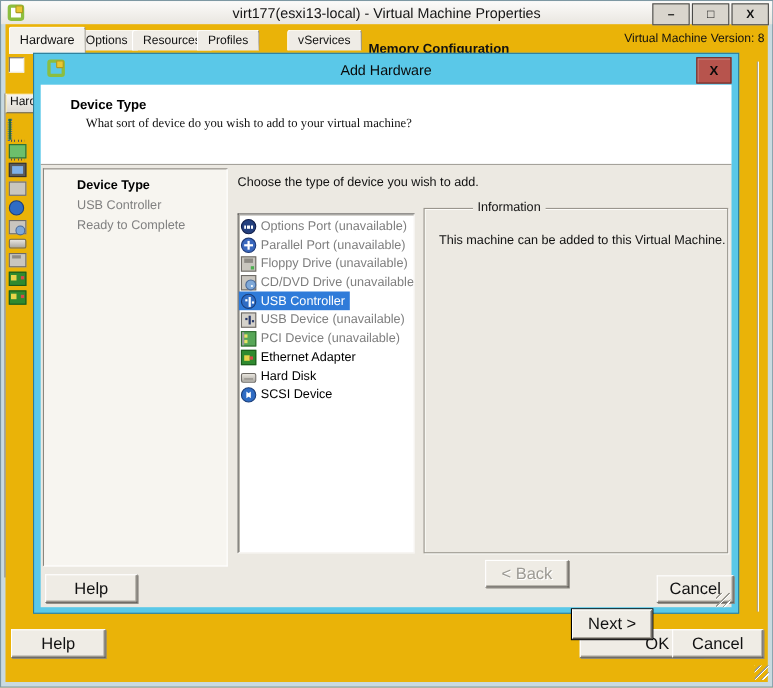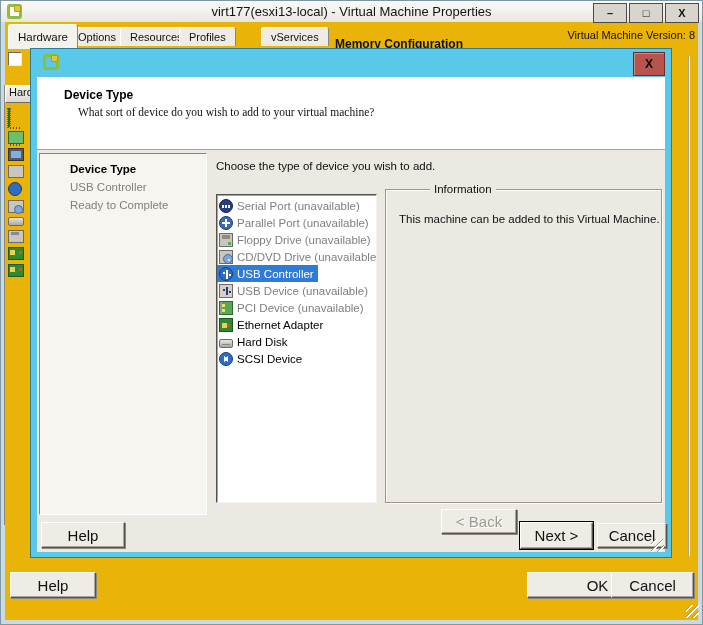--- a/index.html
+++ b/index.html
@@ -54,21 +54,21 @@
   .hw-flp::before{content:"";position:absolute;left:2px;top:1px;width:8px;height:3px;background:#8E8B85;}
   .hw-net{background:#2F8A2F;border:1px solid #1C5A1C;}
   .hw-net::before{content:"";position:absolute;left:1px;top:2px;width:5px;height:5px;background:#E8D44A;}
   .hw-net::after{content:"";position:absolute;right:1px;top:3px;width:3px;height:3px;background:#D84848;}
   .panel-edge{position:absolute;left:688px;top:56px;width:1px;height:500px;background:#A5A29A;
     box-shadow:1px 0 0 #FBF9F4;z-index:1;}
   
   .btn{position:absolute;background:#EFECE5;border:1px solid;border-color:#FFFFFF #55524C #55524C #FFFFFF;
     box-shadow:inset -1px -1px 0 #A9A59C, 1px 1px 0 #8A877F;
     font-size:15px;color:#111;display:flex;align-items:center;justify-content:center;cursor:default;}
-  .btn.default{box-shadow:inset -1px -1px 0 #A9A59C, 0 0 0 1px #000;}
+  .btn.default{box-shadow:inset -1px -1px 0 #A9A59C, 0 0 0 1px #000;margin-top:32px;}
   .btn.disabled{color:#9C9A94;text-shadow:1px 1px 0 #fff;}
   
   .mw-help{left:10px;top:572px;width:84px;height:24px;}
   .mw-ok{left:527px;top:572px;width:81px;height:24px;padding-left:29px;}
   .mw-cancel{left:611px;top:572px;width:81px;height:24px;}
   .grip{position:absolute;width:13px;height:13px;
     background:repeating-linear-gradient(135deg,transparent 0 3px,#9A978F 3px 4px,#FFF 4px 5px);}
   .mw-grip{left:686px;top:605px;}
   
   .wizard{position:absolute;left:30px;top:48px;width:642px;height:510px;z-index:5;
@@ -194,41 +194,42 @@
   <div class="panel-edge"></div>
 
   <div class="btn mw-help">Help</div>
   <div class="btn mw-ok">OK</div>
   <div class="btn mw-cancel">Cancel</div>
   <div class="grip mw-grip"></div>
 
   <div class="wizard">
     <div class="wz-titlebar">
       <span class="wz-logo"></span>
+      <span class="wz-title">Add Hardware</span>
       <span class="wz-close">X</span>
     </div>
 
     <div class="wz-header">
       <div class="wz-h-title">Device Type</div>
       <div class="wz-h-sub">What sort of device do you wish to add to your virtual machine?</div>
     </div>
 
     <div class="wz-body">
       <div class="wz-steps">
         <div class="step current">Device Type</div>
         <div class="step">USB Controller</div>
         <div class="step">Ready to Complete</div>
       </div>
 
       <div class="wz-prompt">Choose the type of device you wish to add.</div>
 
       <ul class="devlist">
         <li class="dev unavailable">
           <span class="ic ic-serial"></span>
-          <span>Serial Port (unavailable)</span>
+          <span>Options Port (unavailable)</span>
         </li>
         <li class="dev unavailable">
           <span class="ic ic-parallel"></span>
           <span>Parallel Port (unavailable)</span>
         </li>
         <li class="dev unavailable">
           <span class="ic ic-floppy"></span>
           <span>Floppy Drive (unavailable)</span>
         </li>
         <li class="dev unavailable">

